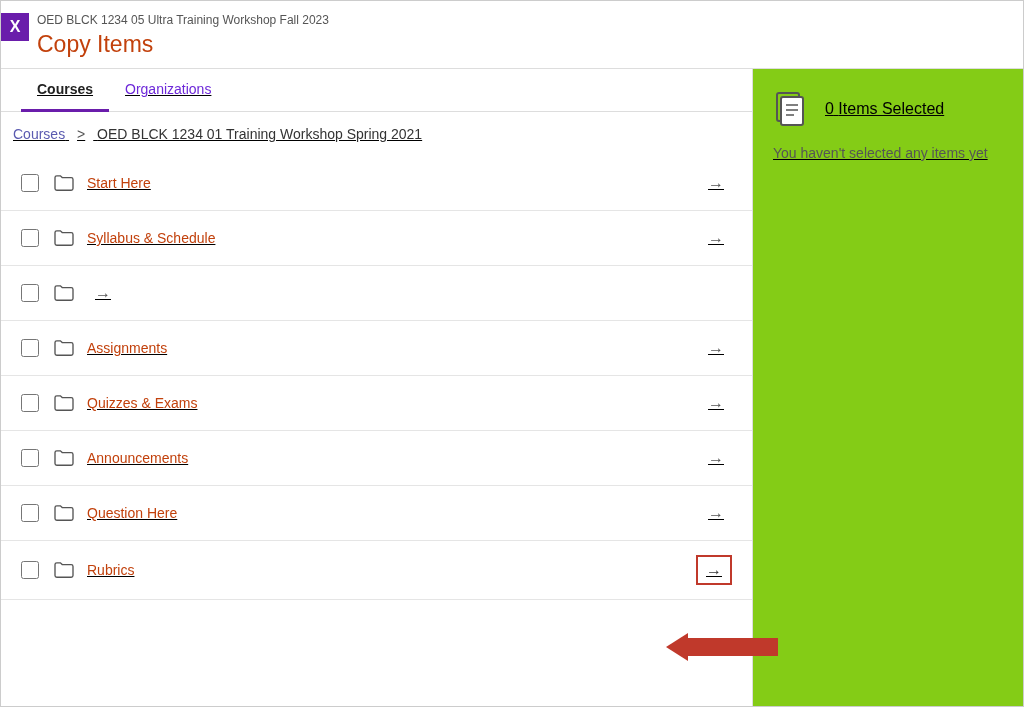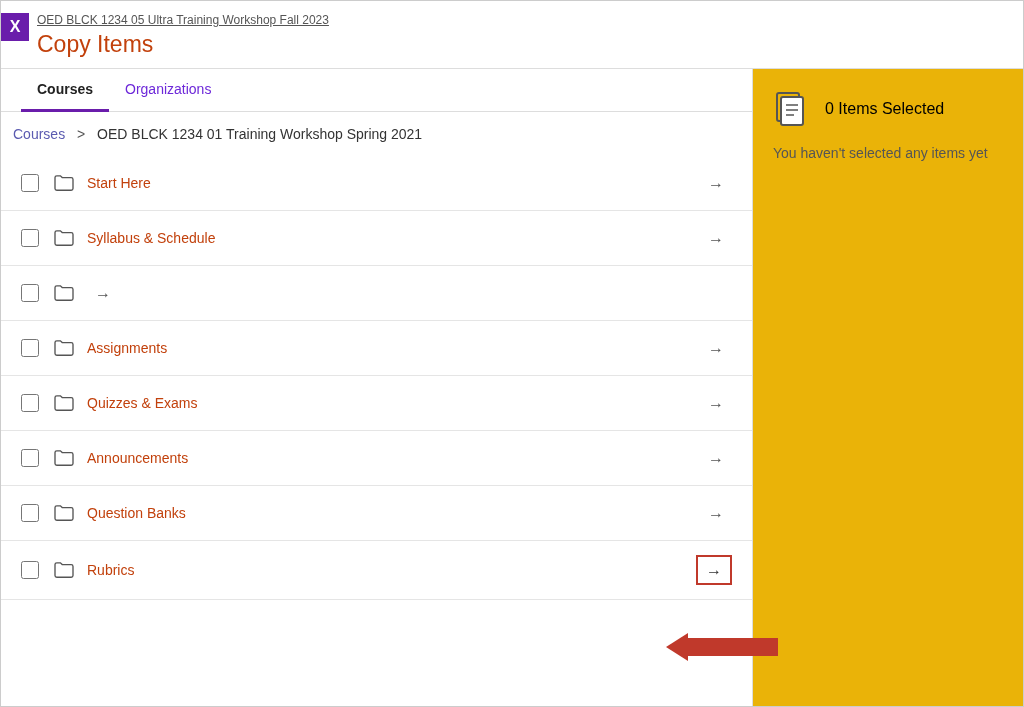--- a/index.html
+++ b/index.html
@@ -28,21 +28,20 @@
       background: #fff;
       padding: 12px 20px 10px 36px;
       border-bottom: 1px solid #ddd;
       position: relative;
     }
 
     .modal-header .context-title {
       font-size: 12px;
       color: #555;
       margin-bottom: 4px;
-      text-decoration: underline;
     }
 
     .modal-header .page-title {
       font-size: 23px;
       font-weight: normal;
       color: #c2410c;
     }
 
     .close-btn {
       position: absolute;
@@ -59,20 +58,21 @@
       align-items: center;
       justify-content: center;
       font-weight: bold;
     }
 
     
     .modal-body {
       display: flex;
       flex: 1;
       overflow: hidden;
+      text-decoration: underline;
     }
 
     
     .left-panel {
       flex: 1;
       display: flex;
       flex-direction: column;
       border-right: 1px solid #ddd;
       overflow: hidden;
     }
@@ -194,21 +194,21 @@
       width: 0;
       height: 0;
       border-top: 14px solid transparent;
       border-bottom: 14px solid transparent;
       border-right: 22px solid #c0392b;
     }
 
     
     .right-panel {
       width: 270px;
-      background: #eab308;
+      background: #84cc16;
       display: flex;
       flex-direction: column;
       padding: 20px;
     }
 
     .selected-header {
       display: flex;
       align-items: center;
       margin-bottom: 16px;
     }
@@ -297,21 +297,21 @@
               <path d="M2 4a2 2 0 0 1 2-2h4l2 2h10a2 2 0 0 1 2 2v10a2 2 0 0 1-2 2H4a2 2 0 0 1-2-2V4z" stroke="#555" stroke-width="1.5" fill="none"></path>
             </svg>
             <span class="item-label">Announcements</span>
             <button class="arrow-btn">→</button>
           </div>
           <div class="list-item">
             <input type="checkbox" style="">
             <svg class="folder-icon" viewBox="0 0 24 20" fill="none" xmlns="http://www.w3.org/2000/svg">
               <path d="M2 4a2 2 0 0 1 2-2h4l2 2h10a2 2 0 0 1 2 2v10a2 2 0 0 1-2 2H4a2 2 0 0 1-2-2V4z" stroke="#555" stroke-width="1.5" fill="none"></path>
             </svg>
-            <span class="item-label">Question Banks</span>
+            <span class="item-label">Question Here</span>
             <button class="arrow-btn">→</button>
           </div>
           <div class="list-item">
             <input type="checkbox" style="">
             <svg class="folder-icon" viewBox="0 0 24 20" fill="none" xmlns="http://www.w3.org/2000/svg">
               <path d="M2 4a2 2 0 0 1 2-2h4l2 2h10a2 2 0 0 1 2 2v10a2 2 0 0 1-2 2H4a2 2 0 0 1-2-2V4z" stroke="#555" stroke-width="1.5" fill="none"></path>
             </svg>
             <span class="item-label">Rubrics</span>
             <button class="arrow-btn highlighted">→</button>
           </div>

